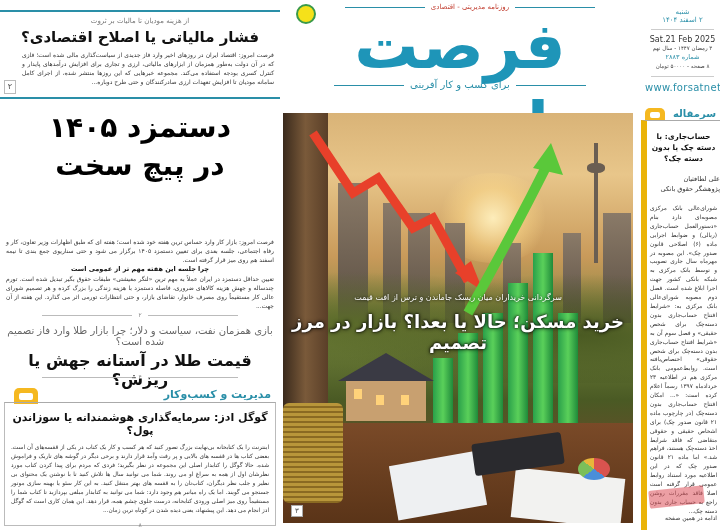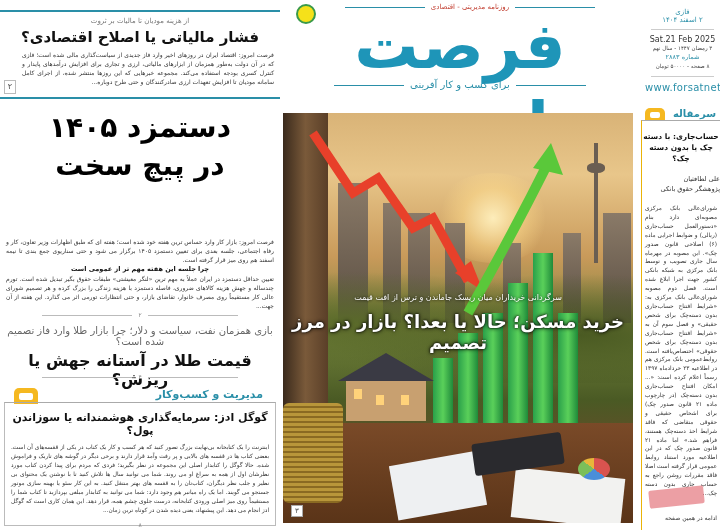--- a/index.html
+++ b/index.html
@@ -93,21 +93,21 @@
   }
 
   
   #gold-story { position: absolute; left: 0; top: 325px; width: 280px; height: 50px; }
   #gold-story .kicker { font-size: 10px; color: #666; text-align: center; }
   #gold-story .headline { font-size: 16px; font-weight: bold; color: #111; text-align: center; margin-top: 4px; }
 
   
   #mgmt { position: absolute; left: 4px; top: 388px; width: 272px; height: 140px; }
   #mgmt .section-title {
-    position: absolute; right: 13px; top: 0; font-size: 11px; font-weight: bold; color: #2a8fa8;
+    position: absolute; right: 5px; top: 0; font-size: 11px; font-weight: bold; color: #2a8fa8;
   }
   #mgmt .tab-icon {
     position: absolute; left: 10px; top: 0px; width: 24px; height: 16px; background: #f5b820; border-radius: 5px 5px 0 0;
   }
   #mgmt .tab-icon::after {
     content: ""; position: absolute; left: 5px; top: 5px; width: 14px; height: 7px; background: #fff; border-radius: 2px;
   }
   #mgmt .frame {
     position: absolute; left: 0; top: 14px; width: 272px; height: 124px;
     border: 1px solid #bbb; border-top: 1px solid #aaa;
@@ -172,21 +172,21 @@
   #editorial { position: absolute; left: 641px; top: 108px; width: 79px; height: 422px; }
   #editorial .section-title {
     position: absolute; right: 4px; top: 0; font-size: 10px; font-weight: bold; color: #2a8fa8;
   }
   #editorial .tab-icon {
     position: absolute; left: 4px; top: 0px; width: 20px; height: 13px; background: #f5b820; border-radius: 5px 5px 0 0;
   }
   #editorial .tab-icon::after {
     content: ""; position: absolute; left: 5px; top: 4px; width: 10px; height: 6px; background: #fff; border-radius: 2px;
   }
-  #editorial .frame { position: absolute; left: 0; top: 12px; width: 79px; height: 410px; border-top: 1px solid #aaa; border-left: 1px solid #eab308; }
+  #editorial .frame { position: absolute; left: 0; top: 12px; width: 79px; height: 410px; border-top: 1px solid #aaa; border-left: 6px solid #eab308; }
   #editorial .headline { font-size: 7.5px; font-weight: bold; color: #111; text-align: center; line-height: 11px; margin-top: 10px; }
   #editorial .author { font-size: 6.5px; font-weight: normal; color: #333; line-height: 10px; margin-top: 10px; }
   #editorial .body { font-size: 5.8px; line-height: 8.9px; color: #333; padding: 10px 3px 0 3px; text-align: justify; }
   #editorial .continued { font-size: 6px; color: #333; text-align: right; padding: 3px; margin-top: 6px; }
   #editorial .stamp {
     position: absolute; left: 8px; top: 380px; width: 55px; height: 18px; background: rgba(220,80,90,.55);
     transform: rotate(-6deg); border-radius: 2px;
   }
 </style>
 </head>
@@ -201,21 +201,21 @@
 <div id="teaser-bottom-rule"></div>
 
 <header id="masthead">
   <div class="sun"></div>
   <div class="tagline-top rtl"><span>روزنامه مدیریتی - اقتصادی</span></div>
   <h1 class="logo rtl">فرصت امروز</h1>
   <div class="subtitle rtl"><span>برای کسب و کار آفرینی</span></div>
 </header>
 
 <aside id="datebox">
-  <div class="weekday rtl center">فازی</div>
+  <div class="weekday rtl center">شنبه</div>
   <div class="shamsi rtl center">۲ اسفند ۱۴۰۴</div>
   <div class="sep"></div>
   <div class="greg">Sat.21 Feb 2025</div>
   <div class="small rtl center">۳ رمضان ۱۴۴۷ - سال نهم</div>
   <div class="issue rtl center">شماره ۲۸۸۳</div>
   <div class="small rtl center">۸ صفحه - ۵۰۰۰۰ تومان</div>
   <div class="sep"></div>
   <div class="url">www.forsatnet.ir</div>
 </aside>
 

